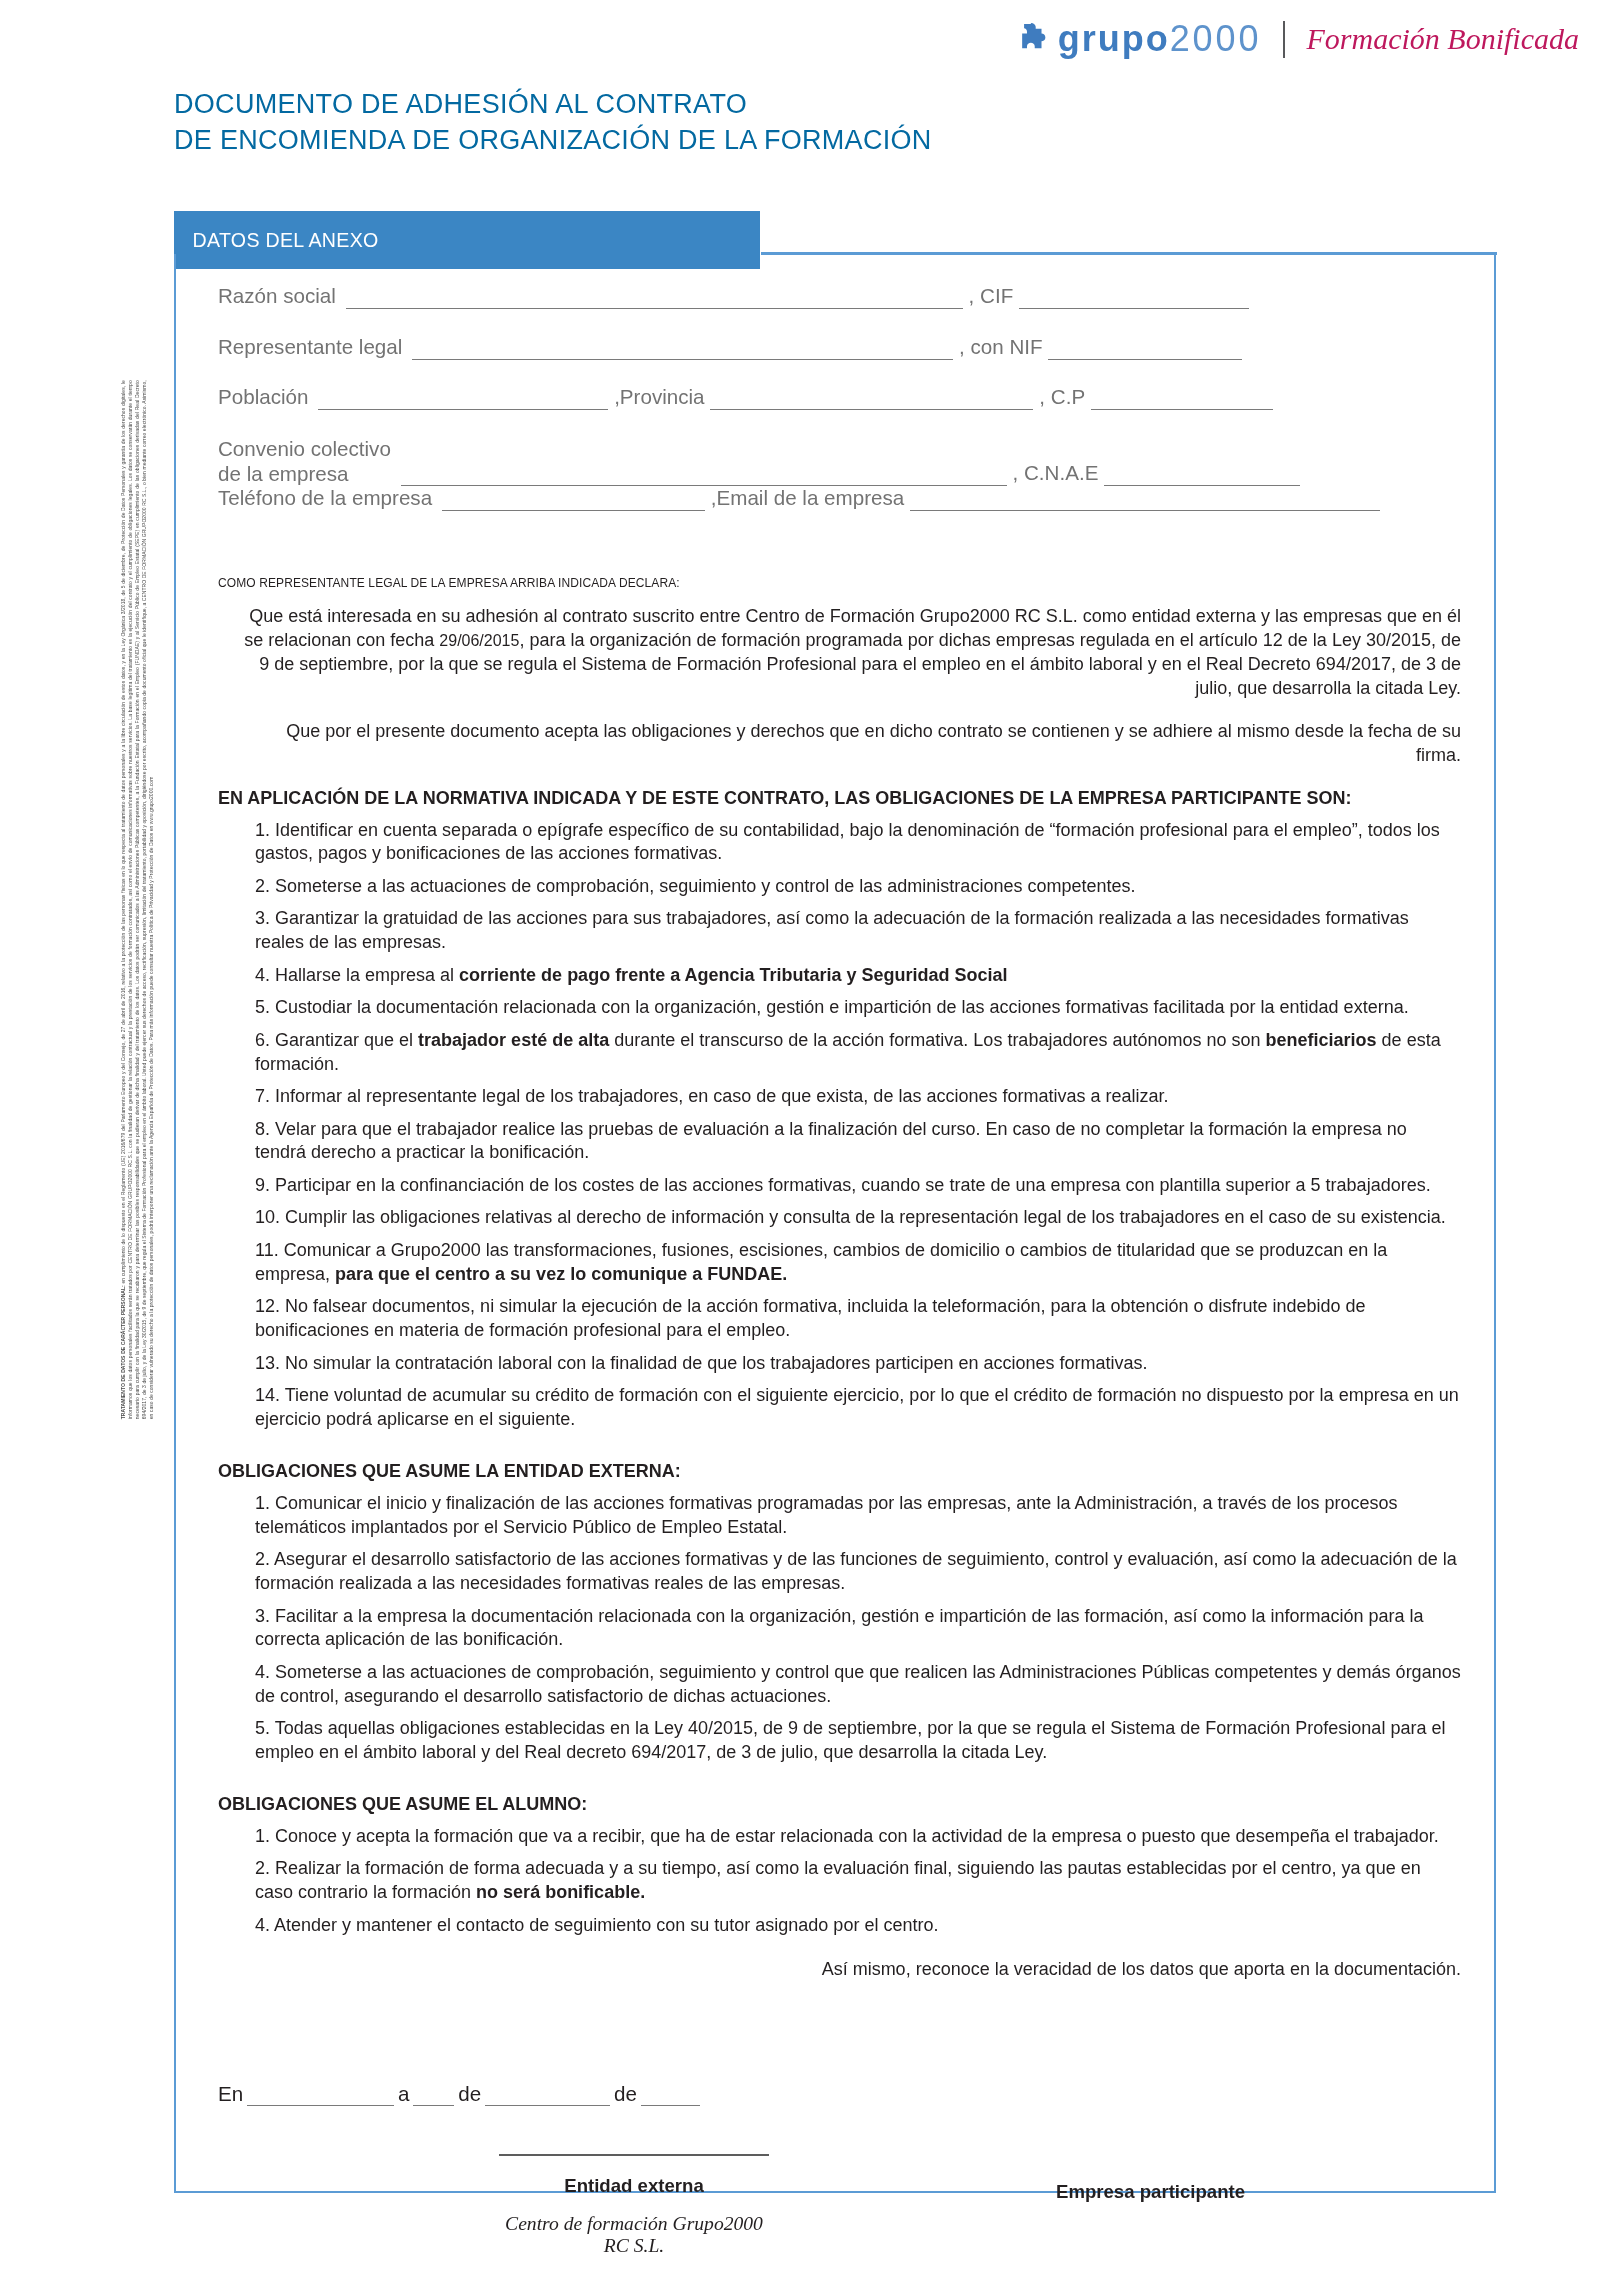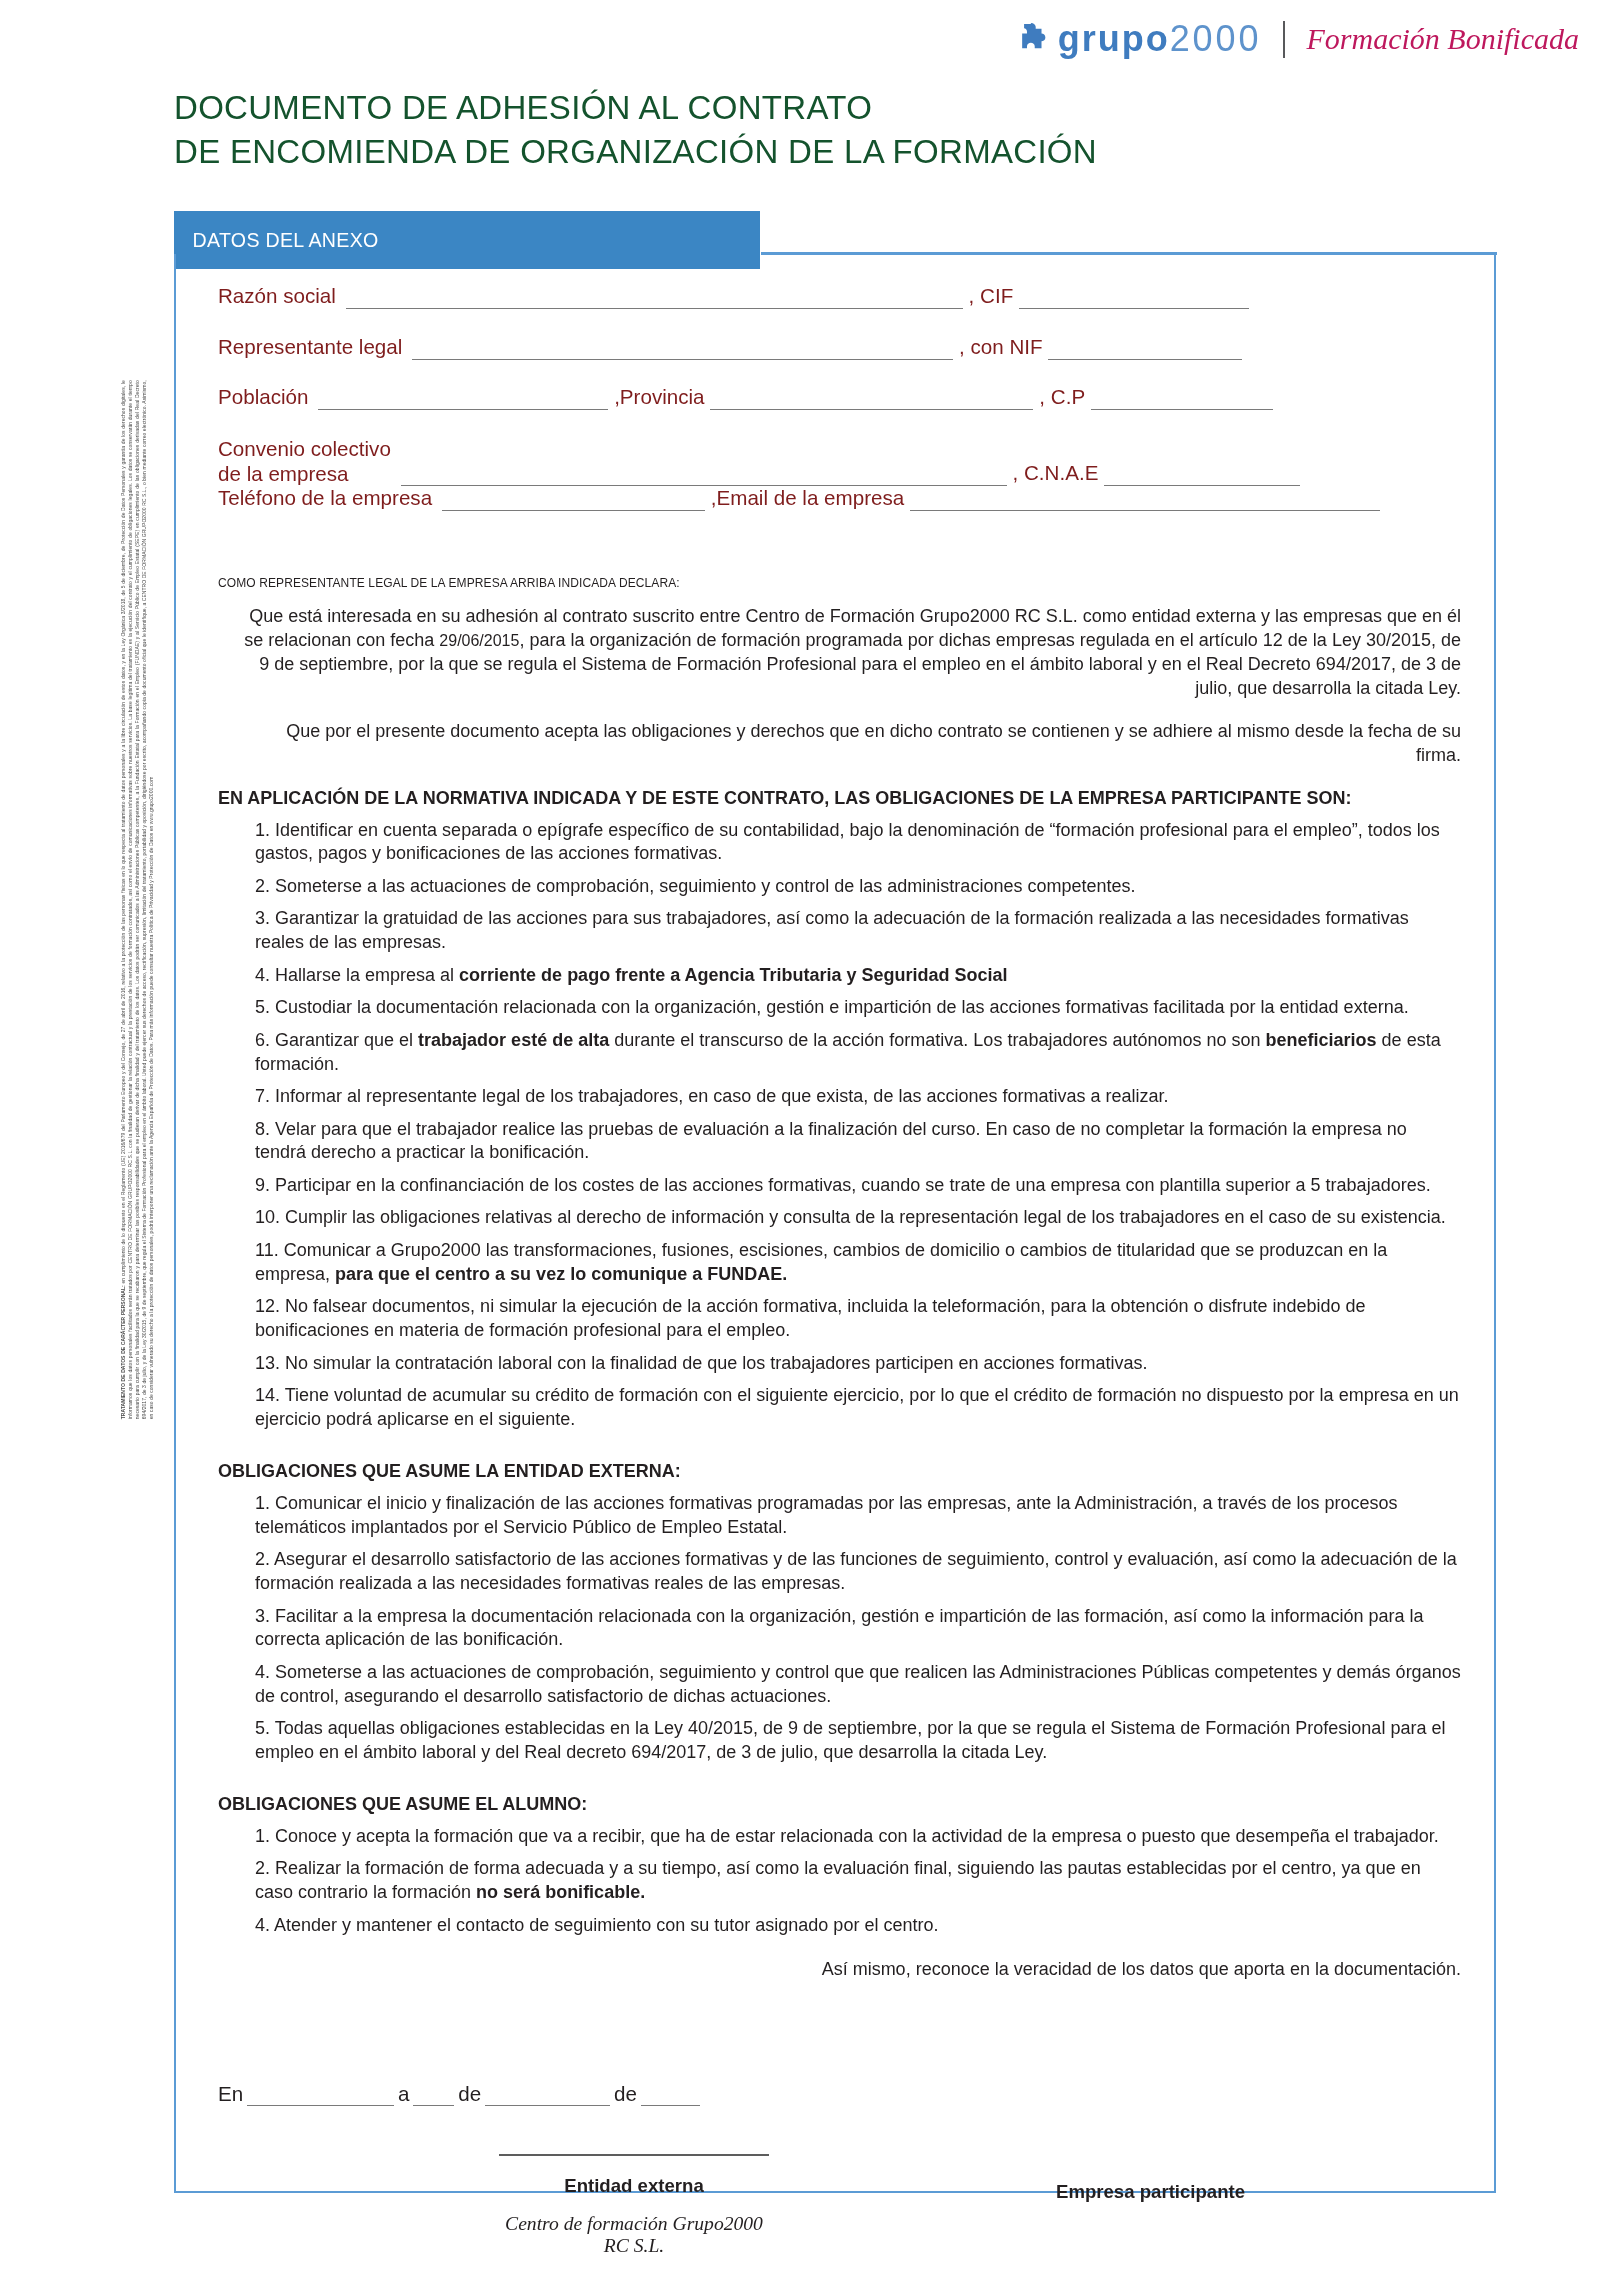--- a/index.html
+++ b/index.html
@@ -62,24 +62,24 @@
     font-size: 30px;
     color: #be185d;
     white-space: nowrap;
   }
 
   
   .doc-title {
     position: absolute;
     left: 174px;
     top: 86px;
-    font-size: 33px;
+    font-size: 27px;
     line-height: 1.34;
     letter-spacing: 0.3px;
-    color: #14532d;
+    color: #0369a1;
     font-weight: normal;
   }
   .doc-title div { white-space: nowrap; }
 
   
   .section-tab {
     position: absolute;
     left: 174px;
     top: 211px;
     width: 586px;
@@ -118,21 +118,21 @@
   .form-area {
     position: absolute;
     left: 218px;
     top: 284px;
     width: 1238px;
   }
   .form-row {
     display: flex;
     align-items: flex-end;
     font-size: 20.6px;
-    color: #7f1d1d;
+    color: #737373;
     margin-bottom: 25.5px;
     white-space: nowrap;
   }
   .form-row .lbl { padding-bottom: 1px; }
   .fill {
     border-bottom: 1.4px solid #7a7a7a;
     height: 19.6px;
     margin: 0 5.9px;
   }
   .fill.pre { margin-left: 9.8px; }

